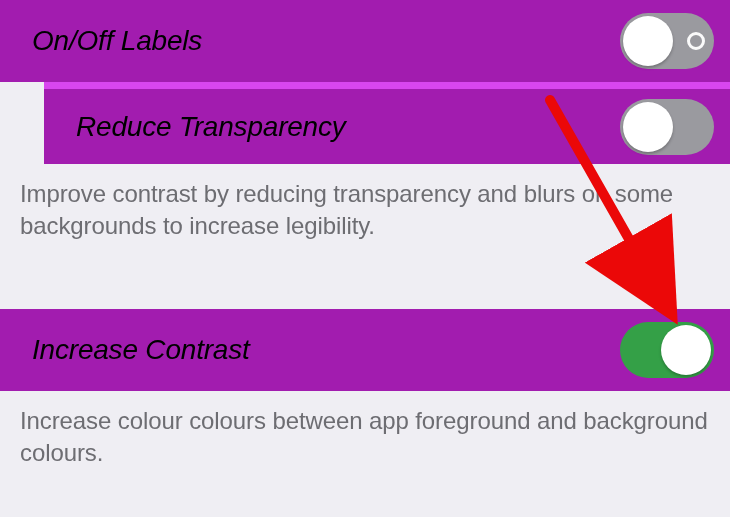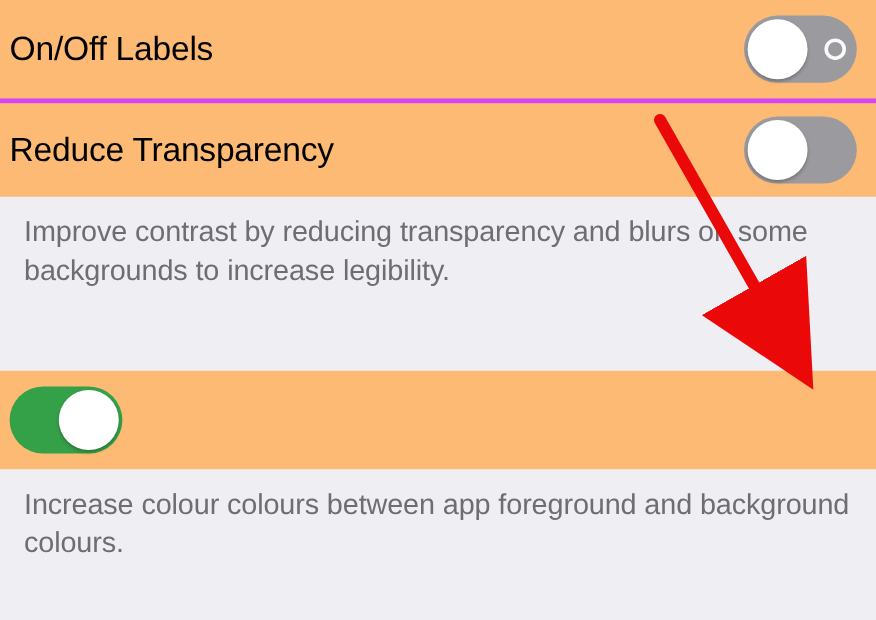--- a/index.html
+++ b/index.html
@@ -6,29 +6,31 @@
     body {
       font-family: -apple-system, BlinkMacSystemFont, "Segoe UI", Helvetica, Arial, sans-serif;
       background: #efeef3;
       width: 730px;
       height: 517px;
       overflow: hidden;
       color: #000;
       position: relative;
     }
     .row {
-      background: #fdba74;
+      background: #a21caf;
       display: flex;
       align-items: center;
       justify-content: space-between;
-      padding: 0 16px 0 8px;
+      padding: 0 16px 0 32px;
       height: 82px;
+      font-style: italic;
     }
     .row + .row {
-      border-top: 4px solid #d946ef;
+      border-top: 7px solid #d946ef;
+      margin-left: 44px;
     }
     .row-label {
       font-size: 28px;
       font-weight: 400;
       letter-spacing: -0.2px;
     }
     .footer {
       padding: 14px 20px 16px 20px;
       color: #6d6d72;
       font-size: 24px;
@@ -102,20 +104,21 @@
   <span class="row-label">Reduce Transparency</span>
   <div class="toggle toggle-off">
     <div class="toggle-knob"></div>
   </div>
 </div>
 <div class="footer">Improve contrast by reducing transparency and blurs on some backgrounds to increase legibility.</div>
 
 <div class="gap"></div>
 
 <div class="row">
+  <span class="row-label">Increase Contrast</span>
   <div class="toggle toggle-on">
     <div class="toggle-knob"></div>
   </div>
 </div>
 <div class="footer">Increase colour colours between app foreground and background colours.</div>
 
 <svg class="arrow-svg" width="730" height="517">
   <defs>
     <marker id="arrowhead" markerWidth="10" markerHeight="10" refX="6" refY="5" orient="auto">
       <polygon points="0,0 10,5 0,10" fill="#eb0808"></polygon>

